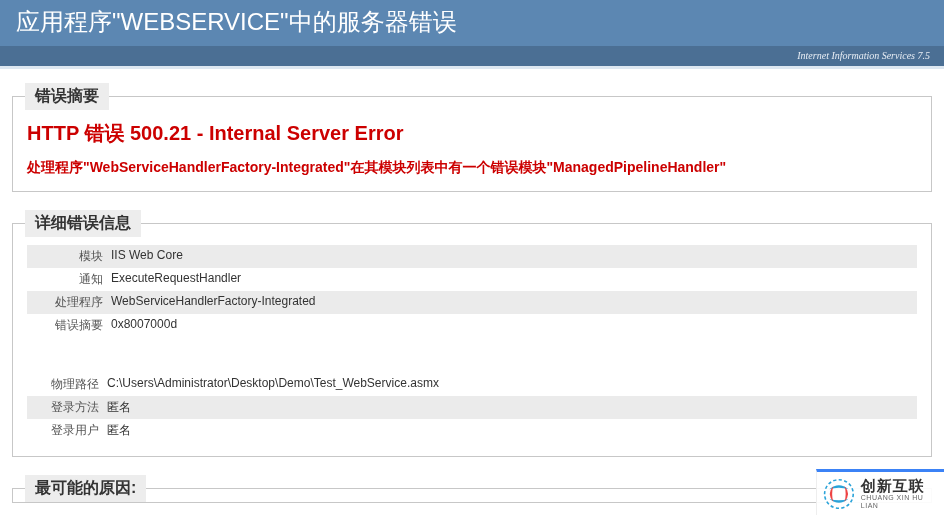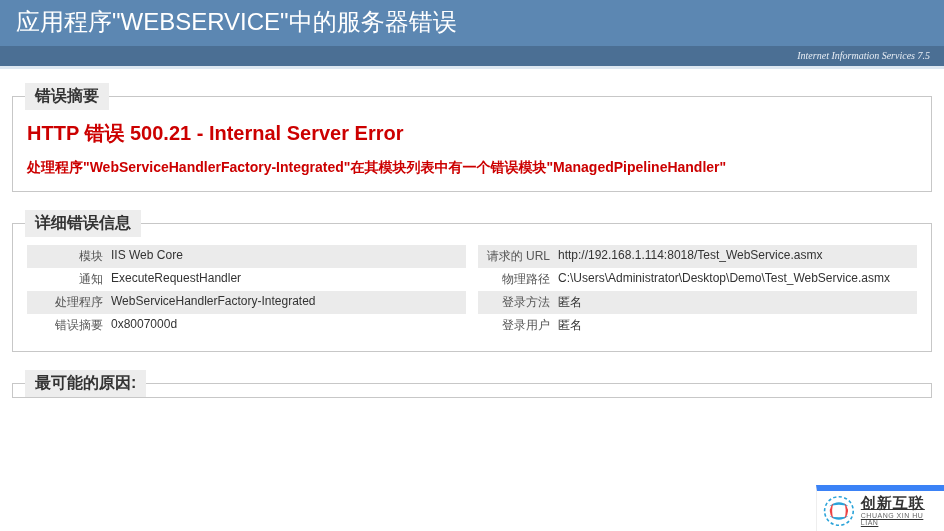--- a/index.html
+++ b/index.html
@@ -69,21 +69,22 @@
   .err-sub {
     color: #cc0000;
     font-weight: bold;
     font-size: 14px;
     line-height: 1.45;
     margin: 0;
   }
 
   .detail-cols {
     display: flex;
-    gap: 12px;
+    gap: 36px;
+    flex-direction: column;
   }
   .detail-col { flex: 1; }
 
   table.kv {
     width: 100%;
     border-collapse: collapse;
     font-size: 12px;
   }
   table.kv tr.alt td, table.kv tr.alt th { background: #ebebeb; }
   table.kv th {
@@ -116,32 +117,31 @@
     font-size: 12px;
     color: #444;
     line-height: 1.7;
     list-style: disc;
   }
 
   
   .watermark {
     position: absolute;
     right: 0;
-    bottom: 0;
+    bottom: 16px;
     width: 128px;
     height: 46px;
     background: rgba(255,255,255,0.92);
-    border-top: 6px solid #3b82f6;
+    border-top: 3px solid #3b82f6;
     border-left: 1px solid #eee;
     display: flex;
     align-items: center;
     gap: 6px;
     padding: 2px 6px;
     font-family: Arial, sans-serif;
-    text-decoration: underline;
   }
   .wm-icon {
     width: 34px; height: 34px;
     position: relative;
   }
   .wm-icon svg { width: 100%; height: 100%; }
   .wm-txt { display:flex; flex-direction:column; line-height:1.1;}
   .wm-cn { font-size: 15px; font-weight: bold; color:#333; letter-spacing:1px;}
   .wm-py { font-size: 7px; color:#666; letter-spacing:0.5px;}
 </style>
@@ -185,24 +185,20 @@
             <tr>
               <th>错误摘要</th>
               <td>0x8007000d</td>
             </tr>
           </tbody>
             </table>
         </div>
         <div class="detail-col col-right">
           <table class="kv">
             <tbody>
-                <tr class="alt">
-              <th>请求的 URL</th>
-              <td>http://192.168.1.114:8018/Test_WebService.asmx</td>
-            </tr>
             <tr>
               <th>物理路径</th>
               <td>C:\Users\Administrator\Desktop\Demo\Test_WebService.asmx</td>
             </tr>
             <tr class="alt">
               <th>登录方法</th>
               <td>匿名</td>
             </tr>
             <tr>
               <th>登录用户</th>

